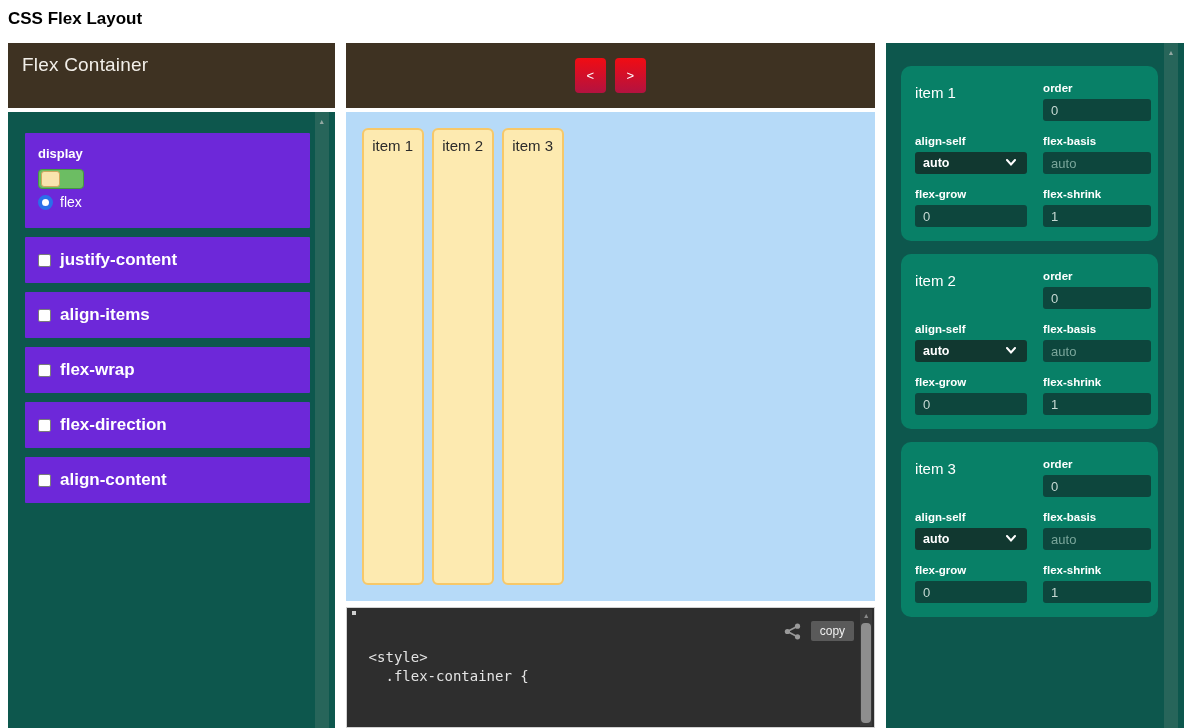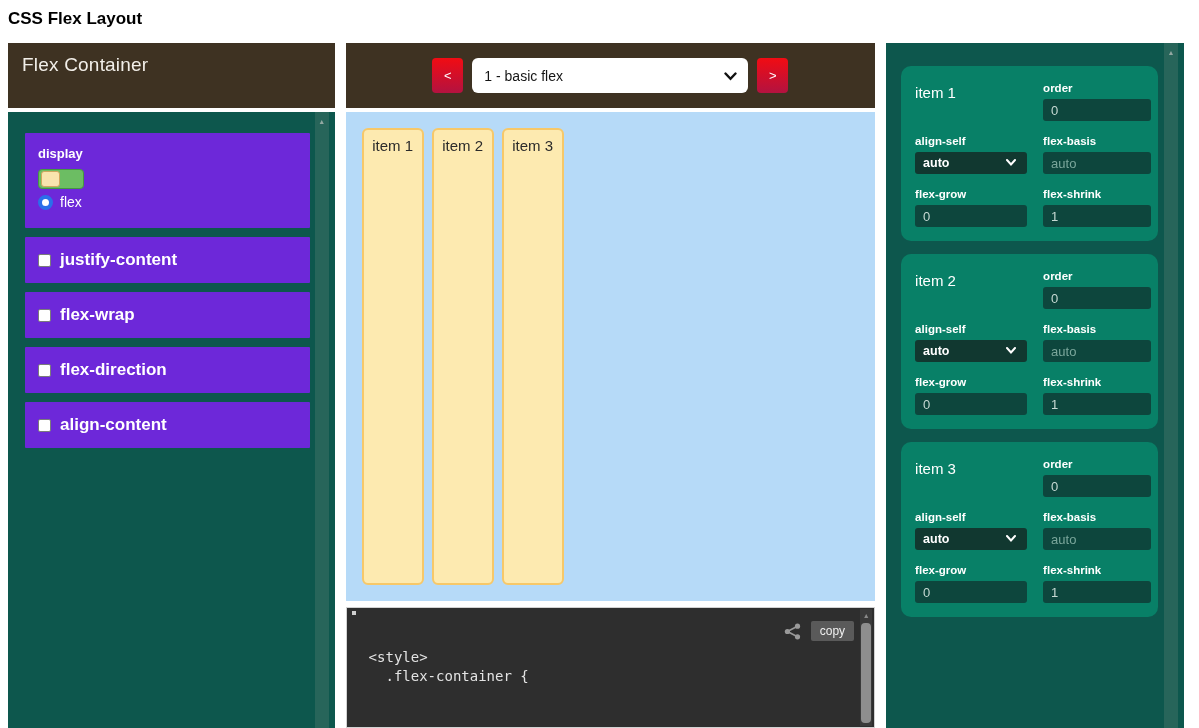--- a/index.html
+++ b/index.html
@@ -204,20 +204,24 @@
             <span class="radio-label">flex</span>
           </div>
         </div>
 
         <div class="card prop-card">
           <span class="checkbox"></span>
           <span class="prop-label">justify-content</span>
         </div>
         <div class="card prop-card">
           <span class="checkbox"></span>
+          <span class="prop-label">align-items</span>
+        </div>
+        <div class="card prop-card">
+          <span class="checkbox"></span>
           <span class="prop-label">flex-wrap</span>
         </div>
         <div class="card prop-card">
           <span class="checkbox"></span>
           <span class="prop-label">flex-direction</span>
         </div>
         <div class="card prop-card">
           <span class="checkbox"></span>
           <span class="prop-label">align-content</span>
         </div>
@@ -225,28 +229,20 @@
       </div>
       <div class="panel-scrollbar">
         <span class="scroll-arrow">▲</span>
       </div>
     </div>
   </section>
 
   <section class="col col-mid">
     <header class="col-header mid-header">
       <button class="nav-btn">&lt;</button>
-      <span class="select-wrap">
-        <select class="example-select">
-          <option>1 - basic flex</option>
-        </select>
-        <svg class="chev" width="13" height="9" viewBox="0 0 13 9">
-            <path d="M1.5 1.5 L6.5 6.8 L11.5 1.5" fill="none" stroke="#111" stroke-width="2.4" stroke-linecap="round"></path>
-          </svg>
-      </span>
       <button class="nav-btn">&gt;</button>
     </header>
     <div class="col-body mid-body">
       <div class="flex-preview">
         <div class="flex-item">item 1</div>
         <div class="flex-item">item 2</div>
         <div class="flex-item">item 3</div>
       </div>
       <div class="code-panel">
         <span class="code-dot"></span>

